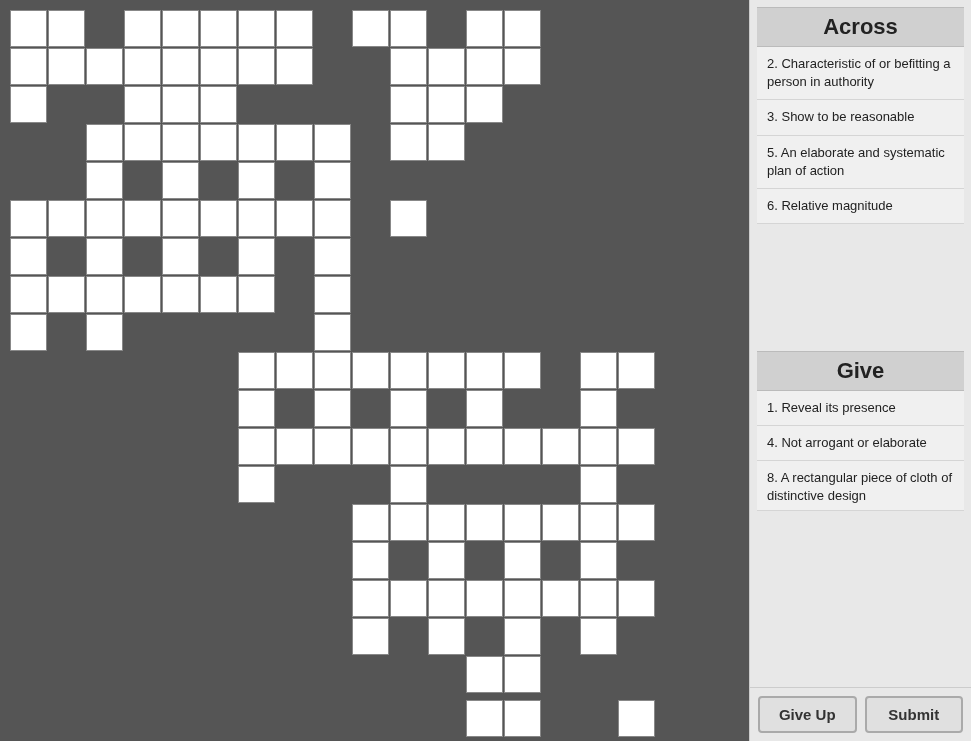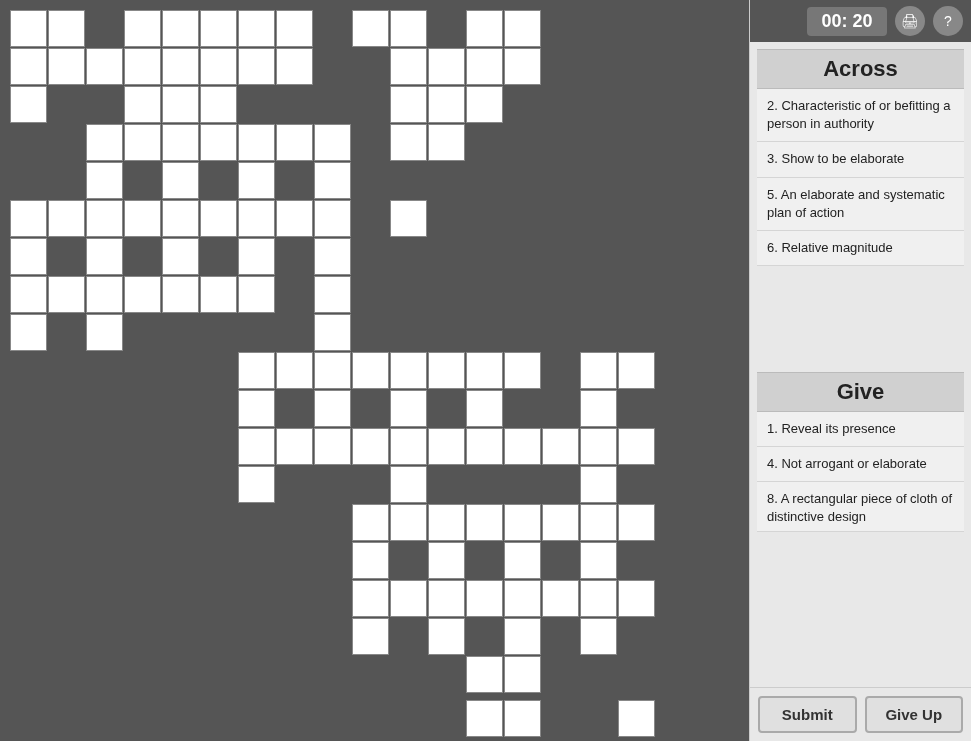--- a/index.html
+++ b/index.html
@@ -324,35 +324,30 @@
 
     <div class="cell" style="left:618px;top:700px;"></div>
 
     <div class="cell" style="left:466px;top:700px;"></div>
     <div class="cell" style="left:504px;top:700px;"></div>
   </div>
 </div>
 
 <div id="right-panel">
 
-  <div id="timer-row">
-    <div id="timer-display">00: 20</div>
-    <button class="icon-btn" title="Print">🖨</button>
-    <button class="icon-btn" title="Help">?</button>
-  </div>
 
   <div id="clues-area">
 
     <div class="clue-section" id="across-section">
       <div class="clue-section-header">Across</div>
       <div class="clue-item">
         <span>2</span>. <span>Characteristic of or befitting a person in authority</span>
       </div>
       <div class="clue-item">
-        <span>3</span>. <span>Show to be elaborate</span>
+        <span>3</span>. <span>Show to be reasonable</span>
       </div>
       <div class="clue-item">
         <span>5</span>. <span>An elaborate and systematic plan of action</span>
       </div>
       <div class="clue-item" style="overflow:hidden;max-height:40px;">
         <span>6</span>. <span>Relative magnitude</span>
       </div>
     </div>
 
     <div class="clue-section" id="down-section">
@@ -363,16 +358,16 @@
       <div class="clue-item">
         <span>4</span>. <span>Not arrogant or elaborate</span>
       </div>
       <div class="clue-item" style="overflow:hidden;max-height:50px;">
         <span>8</span>. <span>A rectangular piece of cloth of distinctive design</span>
       </div>
     </div>
   </div>
 
   <div id="bottom-buttons">
+    <button class="action-btn">Give Up</button>
     <button class="action-btn">Submit</button>
-    <button class="action-btn">Give Up</button>
   </div>
 </div>
 
 </body></html>

